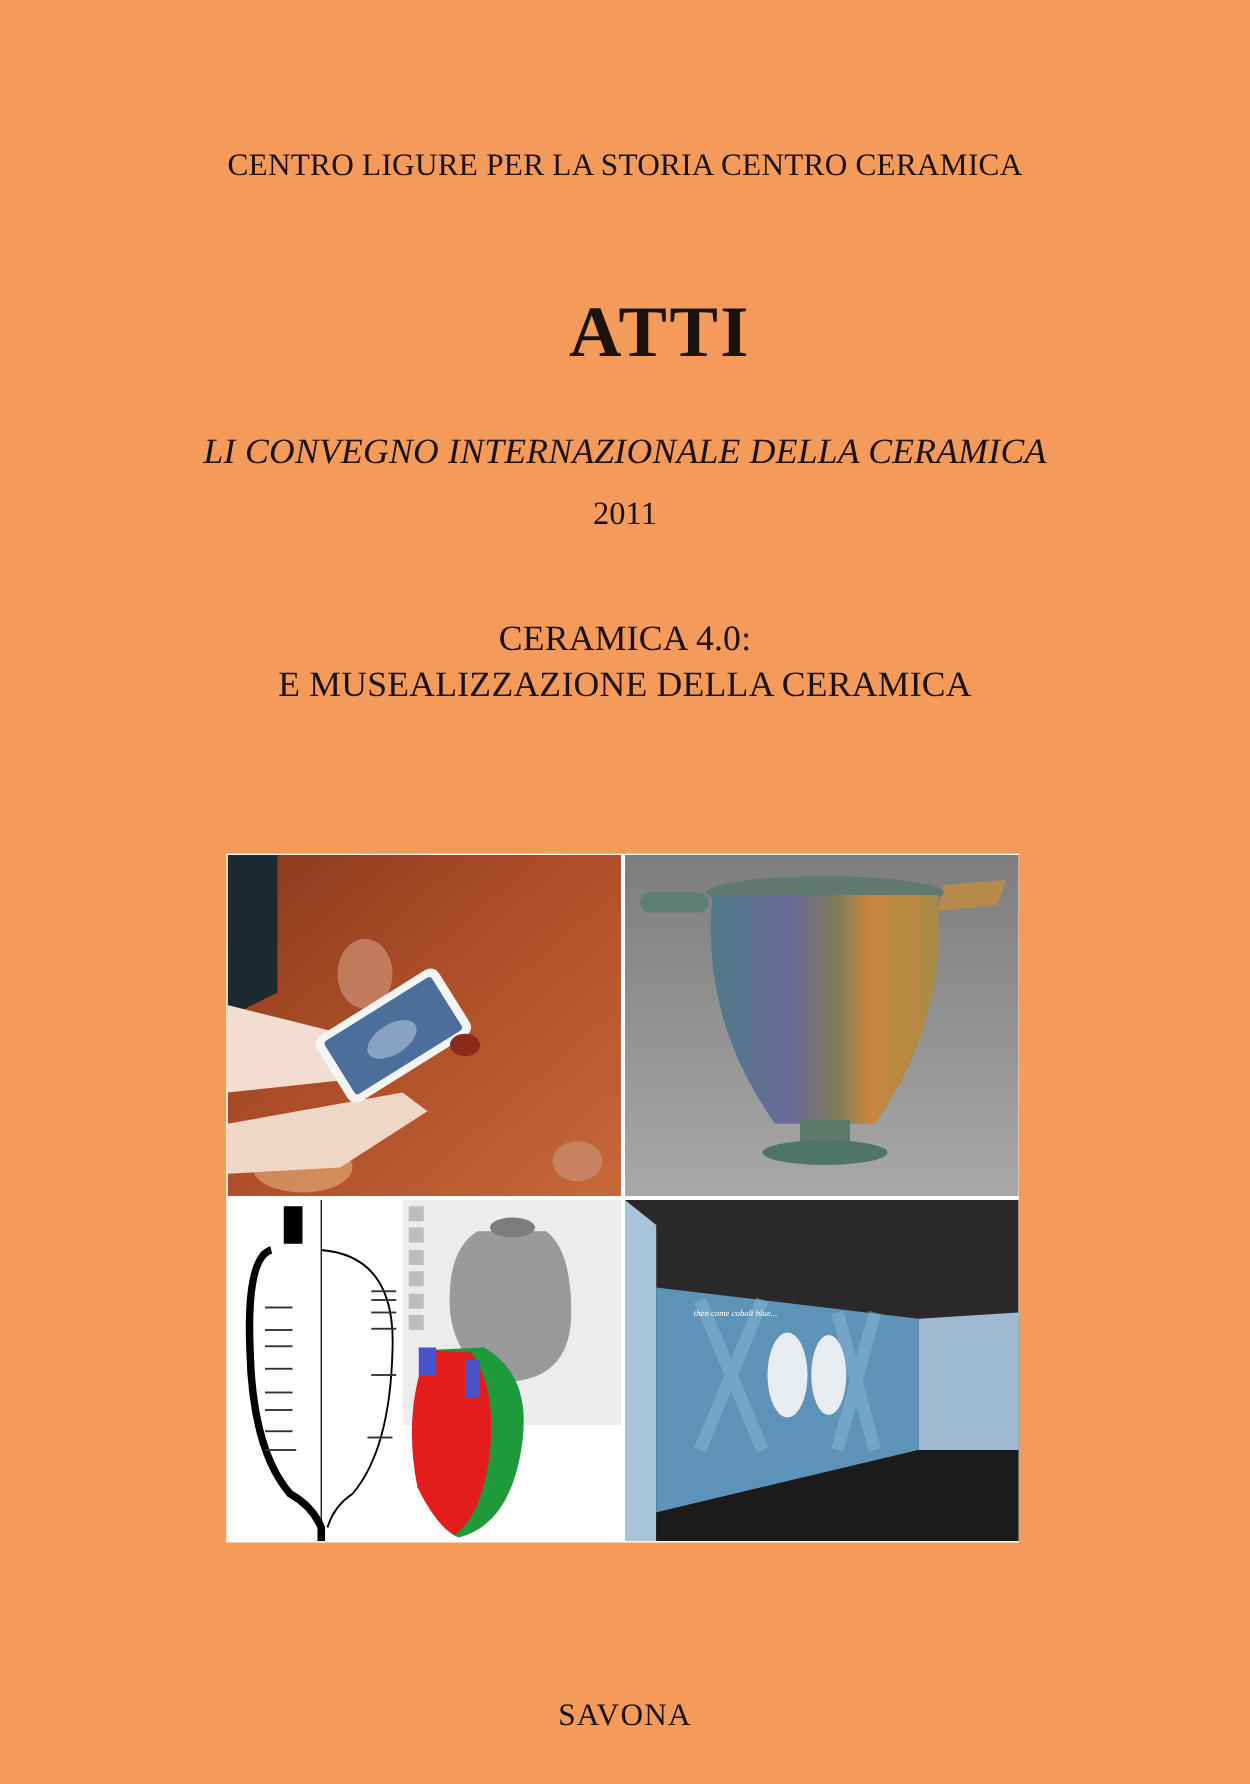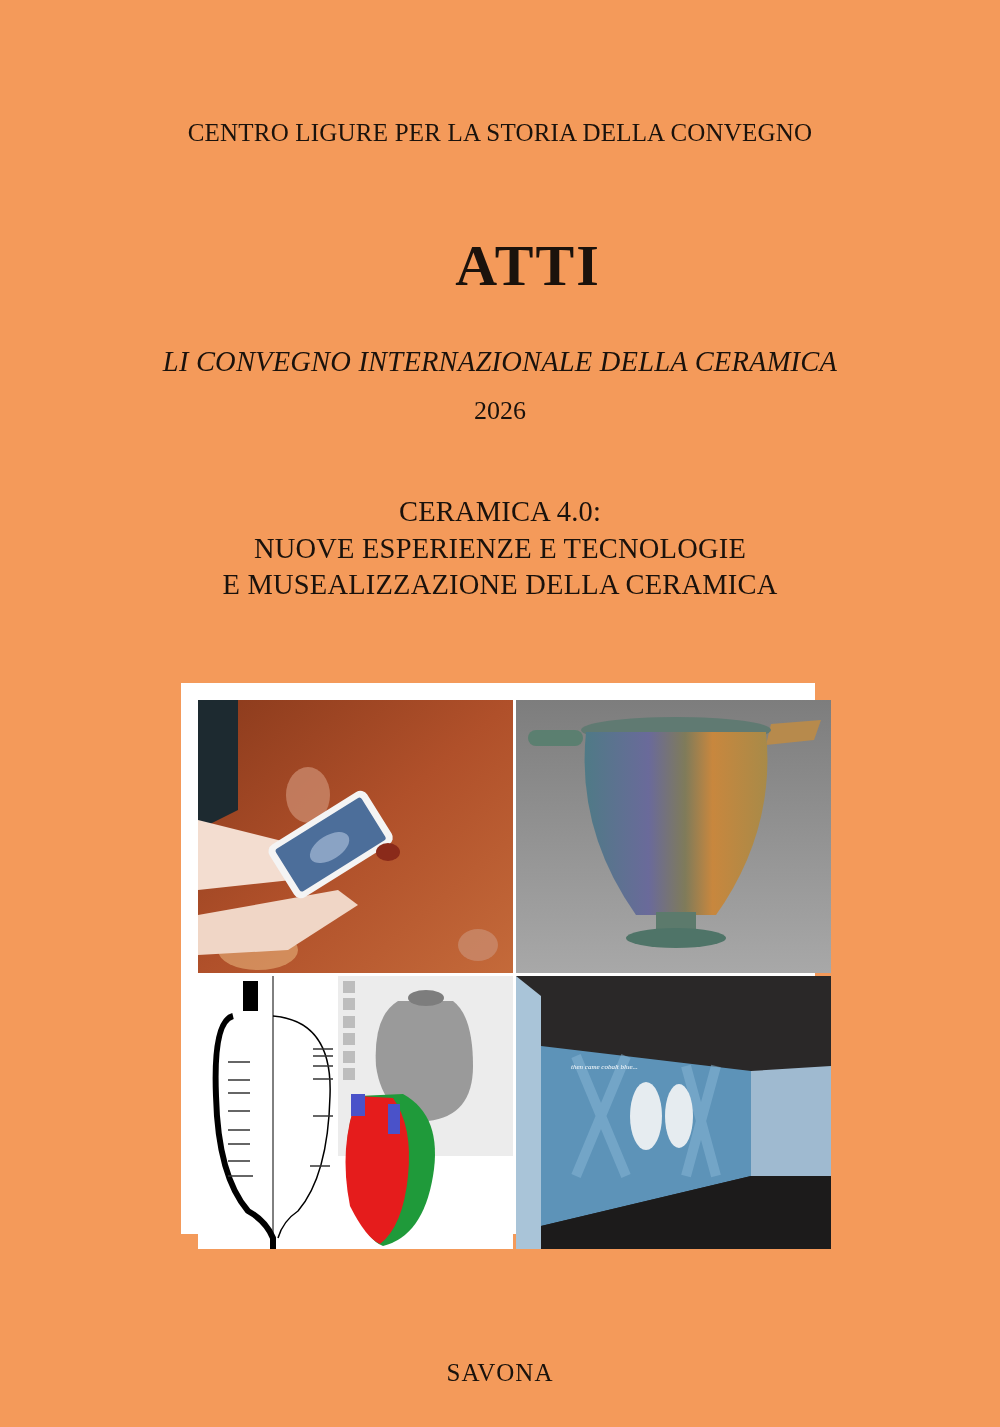--- a/index.html
+++ b/index.html
@@ -16,36 +16,35 @@
   .convegno { top: 346px; font-size: 28.5px; letter-spacing: 0.2px; font-style: italic; }
   .year { top: 396px; font-size: 26px; }
   .subtitle { top: 494px; font-size: 28.5px; font-weight: normal; line-height: 36.5px; letter-spacing: 0.2px; }
   .subtitle div { white-space: nowrap; }
   .city { top: 1359px; font-size: 25px; letter-spacing: 1px; }
 
   .grid {
     position: absolute; left: 181px; top: 683px; width: 634px; height: 551px;
     background: #ffffff;
     display: grid; grid-template-columns: 315px 315px; grid-template-rows: 273px 273px;
-    gap: 3px; padding: 17px; box-sizing: border-box;
+    gap: 3px; padding: 1px; box-sizing: border-box;
   }
   .panel { position: relative; overflow: hidden; }
   .panel svg { display: block; width: 100%; height: 100%; }
 </style>
 </head>
 <body>
 
-<div class="abs publisher">CENTRO LIGURE PER LA STORIA DELLA CONVEGNO</div>
+<div class="abs publisher">CENTRO LIGURE PER LA STORIA CENTRO CERAMICA</div>
 <div class="abs atti">ATTI</div>
 <div class="abs convegno">LI CONVEGNO INTERNAZIONALE DELLA CERAMICA</div>
-<div class="abs year">2026</div>
+<div class="abs year">2011</div>
 
 <div class="abs subtitle">
   <div>CERAMICA 4.0:</div>
-  <div>NUOVE ESPERIENZE E TECNOLOGIE</div>
   <div>E MUSEALIZZAZIONE DELLA CERAMICA</div>
 </div>
 
 <div class="grid">
 
   <div class="panel">
     <svg viewBox="0 0 315 273" preserveAspectRatio="none">
       <defs>
         <linearGradient id="soil" x1="0" y1="0" x2="1" y2="1">
           <stop offset="0" stop-color="#8a3a1c"></stop>

